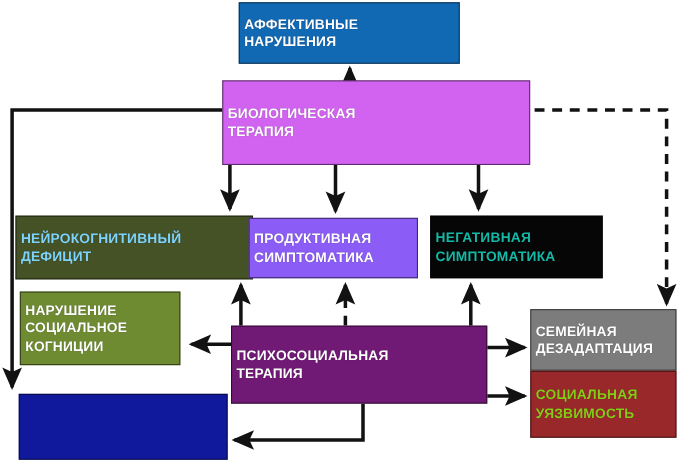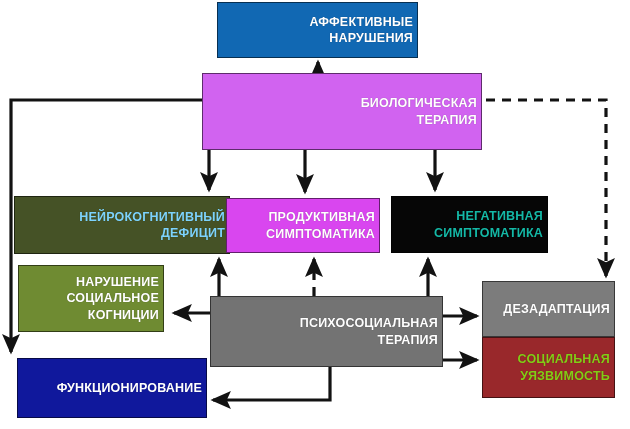--- a/index.html
+++ b/index.html
@@ -22,21 +22,21 @@
     width: 630px;
     height: 429px;
     pointer-events: none;
   }
   .node {
     position: absolute;
     box-sizing: border-box;
     display: flex;
     align-items: center;
     justify-content: center;
-    text-align: right;
+    text-align: left;
     color: #ffffff;
     font-weight: bold;
     letter-spacing: 0.2px;
     line-height: 1.32;
     border: 1px solid rgba(0,0,0,0.55);
     padding: 19px 4px;
     z-index: 3;
     text-shadow: 0 0 1px rgba(0,0,0,0.35);
   }
   .node span { display: block; width: 100%; }
@@ -81,56 +81,56 @@
           <div>БИОЛОГИЧЕСКАЯ</div>
           <div>ТЕРАПИЯ</div>
         </span>
       </div>
       <div class="node" style="left: 14px; top: 196px; width: 216px; height: 58px; background: rgb(69, 82, 38); color: #7dd3fc; font-size: 12.5px;">
         <span>
           <div>НЕЙРОКОГНИТИВНЫЙ</div>
           <div>ДЕФИЦИТ</div>
         </span>
       </div>
-      <div class="node" style="left: 226px; top: 198px; width: 154px; height: 55px; background: #d946ef; color: rgb(255, 255, 255); font-size: 12.5px;">
+      <div class="node" style="left: 226px; top: 198px; width: 154px; height: 55px; background: #8b5cf6; color: rgb(255, 255, 255); font-size: 12.5px;">
         <span>
           <div>ПРОДУКТИВНАЯ</div>
           <div>СИМПТОМАТИКА</div>
         </span>
       </div>
       <div class="node" style="left: 391px; top: 196px; width: 157px; height: 57px; background: rgb(6, 6, 6); color: #14b8a6; font-size: 12.5px;">
         <span>
           <div>НЕГАТИВНАЯ</div>
           <div>СИМПТОМАТИКА</div>
         </span>
       </div>
       <div class="node" style="left: 18px; top: 265px; width: 146px; height: 67px; background: rgb(111, 139, 50); color: rgb(255, 255, 255); font-size: 12.5px;">
         <span>
           <div>НАРУШЕНИЕ</div>
           <div>СОЦИАЛЬНОЕ</div>
           <div>КОГНИЦИИ</div>
         </span>
       </div>
-      <div class="node" style="left: 210px; top: 296px; width: 233px; height: 71px; background: #737373; color: rgb(255, 255, 255); font-size: 12.5px;">
+      <div class="node" style="left: 210px; top: 296px; width: 233px; height: 71px; background: #701a75; color: rgb(255, 255, 255); font-size: 12.5px;">
         <span>
           <div>ПСИХОСОЦИАЛЬНАЯ</div>
           <div>ТЕРАПИЯ</div>
         </span>
       </div>
       <div class="node" style="left: 482px; top: 281px; width: 133px; height: 56px; background: rgb(124, 124, 124); color: rgb(255, 255, 255); font-size: 12.5px;">
         <span>
+          <div>СЕМЕЙНАЯ</div>
           <div>ДЕЗАДАПТАЦИЯ</div>
         </span>
       </div>
       <div class="node" style="left: 482px; top: 337px; width: 133px; height: 61px; background: rgb(153, 40, 43); color: #84cc16; font-size: 12.5px;">
         <span>
           <div>СОЦИАЛЬНАЯ</div>
           <div>УЯЗВИМОСТЬ</div>
         </span>
       </div>
       <div class="node" style="left: 17px; top: 358px; width: 190px; height: 60px; background: rgb(16, 24, 156); color: rgb(255, 255, 255); font-size: 12.5px;">
         <span>
-          <div>ФУНКЦИОНИРОВАНИЕ</div>
         </span>
       </div>
     </div>
 
 </div>
 
 </body></html>

